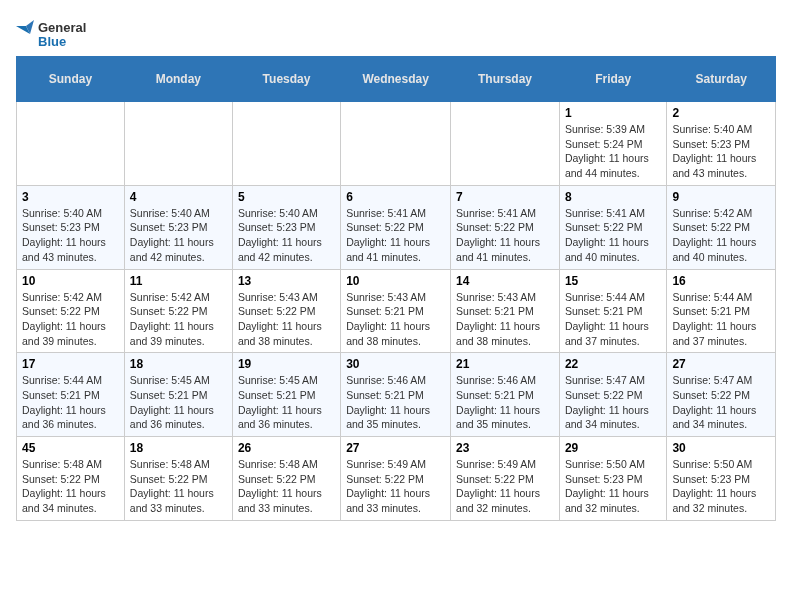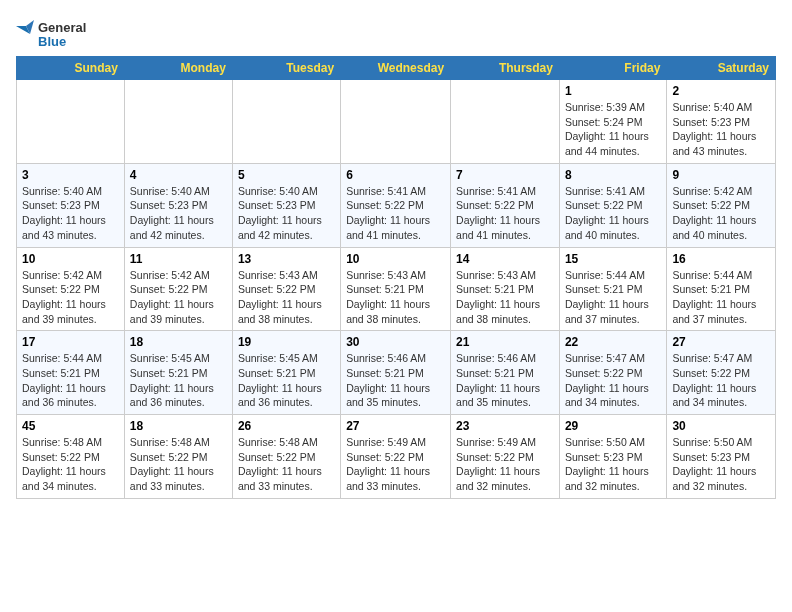--- a/index.html
+++ b/index.html
@@ -24,23 +24,23 @@
     .title-area { text-align: right; }
     .month-title { font-size: 32px; font-weight: bold; color: #333; }
     .subtitle { font-size: 14px; color: #555; }
     .calendar {
       width: 100%;
       border-collapse: collapse;
       font-size: 10.5px;
     }
     .calendar th {
       background-color: #2e75b6;
-      color: #fde047;
-      text-align: right;
-      padding: 4px 6px;
+      color: #e5e5e5;
+      text-align: center;
+      padding: 15px 6px;
       font-size: 12px;
       border: 1px solid #2e75b6;
     }
     .calendar td {
       border: 1px solid #ccc;
       vertical-align: top;
       padding: 4px 5px;
       width: 113px;
       min-height: 80px;
       background: #fff;

